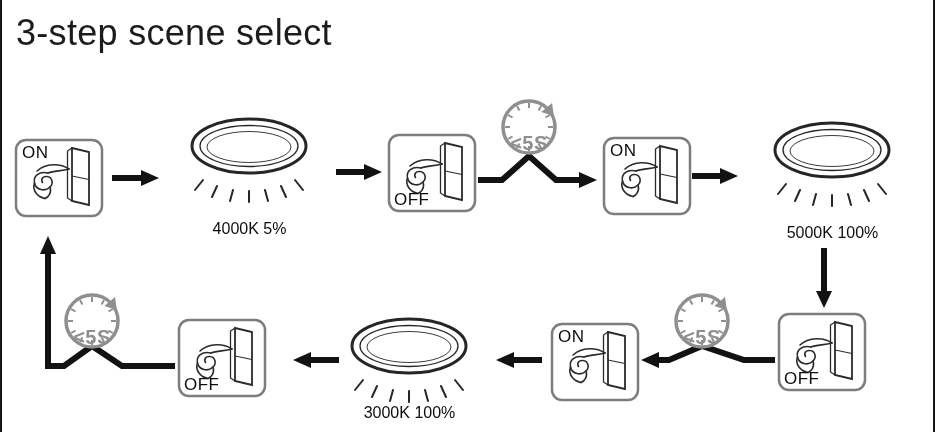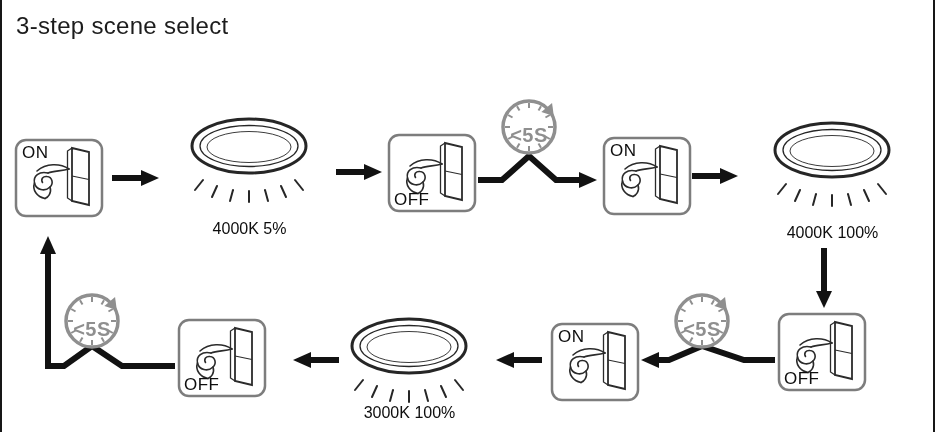--- a/index.html
+++ b/index.html
@@ -10,21 +10,21 @@
     position:relative;
     width:935px; height:432px;
     background:#ffffff;
     border-left:2px solid #161616;
     border-right:2px solid #161616;
     overflow:hidden;
   }
 
   .title {
     position:absolute; left:14px; top:12px;
-    font-size:24px; color:#1c1c1c; letter-spacing:.3px;
+    font-size:36px; color:#1c1c1c; letter-spacing:.3px;
   }
 
   .node { position:absolute; }
   .node svg { display:block; }
 
   .switch { width:114px; height:80px; }
   .sw-label {
     position:absolute; font-size:17px; color:#0e0e0e; line-height:1;
     letter-spacing:.5px;
   }
@@ -32,21 +32,21 @@
   .sw-label.bottom { bottom:5px; left:7px; }
 
   .lamp { width:125px; height:100px; }
   .lamp-label {
     position:absolute; width:125px; text-align:center;
     font-size:16px; color:#0e0e0e;
   }
 
   .timer { width:64px; height:64px; }
   .timer-text {
-    position:absolute; left:0; top:8px; width:100%; height:100%;
+    position:absolute; left:0; top:16px; width:100%; height:100%;
     display:flex; align-items:center; justify-content:center;
     font-size:20px; font-weight:bold; color:#8f8f8f; padding-top:2px;
     letter-spacing:.5px;
   }
 
   .overlay { position:absolute; left:0; top:0; pointer-events:none; }
   .shaft { stroke:#121212; stroke-width:6; fill:none; stroke-linejoin:miter; }
   .head  { fill:#121212; stroke:none; }
 
   .defs-hidden { position:absolute; width:0; height:0; overflow:hidden; }
@@ -182,21 +182,21 @@
         <use href="#sym-switch"></use>
       </svg>
     <span class="sw-label top">ON</span>
   </div>
 
   <div class="node lamp" style="left:768px;top:112px">
     <svg width="125" height="100">
         <use href="#sym-lamp"></use>
       </svg>
   </div>
-  <div class="lamp-label" style="left:768px;top:224px">4000K 100%</div>
+  <div class="lamp-label" style="left:768px;top:224px">5000K 100%</div>
 
   <div class="node switch" style="left:775px;top:312px">
     <svg width="90" height="80">
         <use href="#sym-switch"></use>
       </svg>
     <span class="sw-label bottom">OFF</span>
   </div>
 
   <div class="node timer" style="left:668px;top:288px">
     <svg width="64" height="64">

